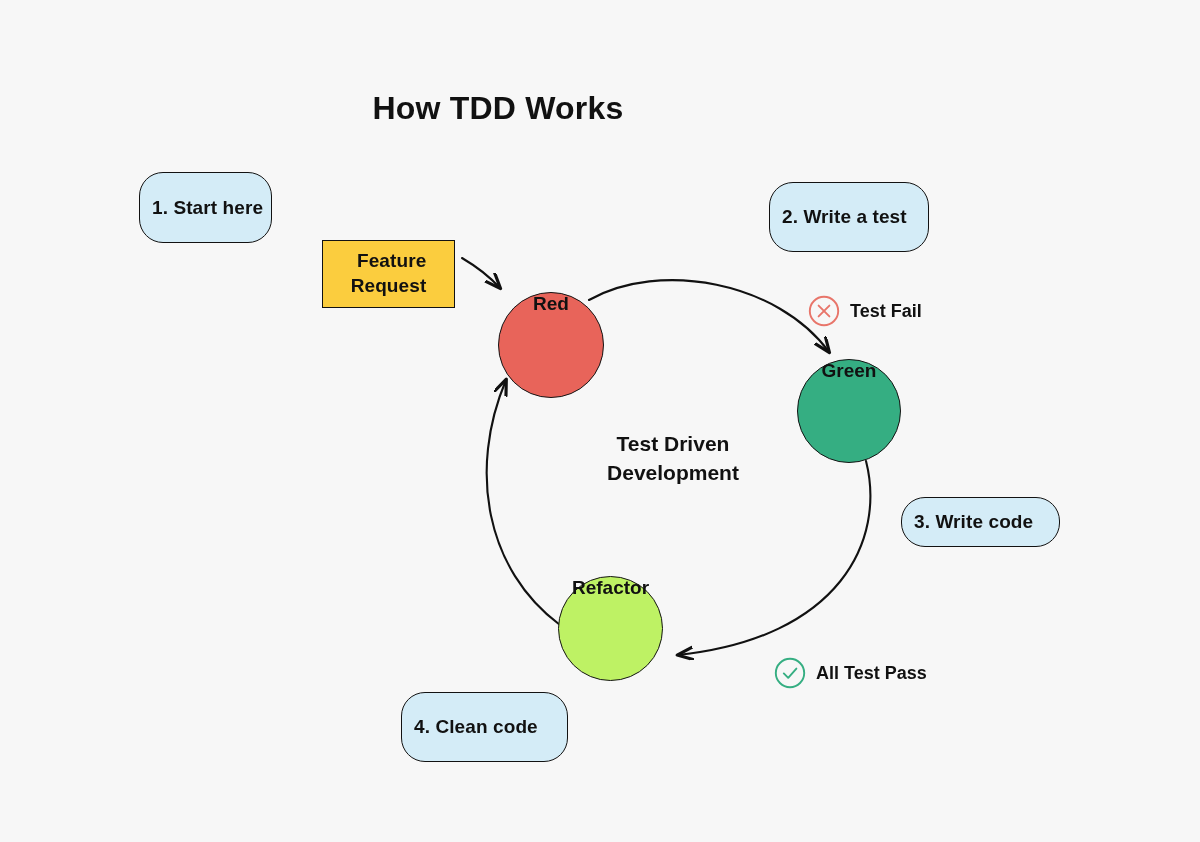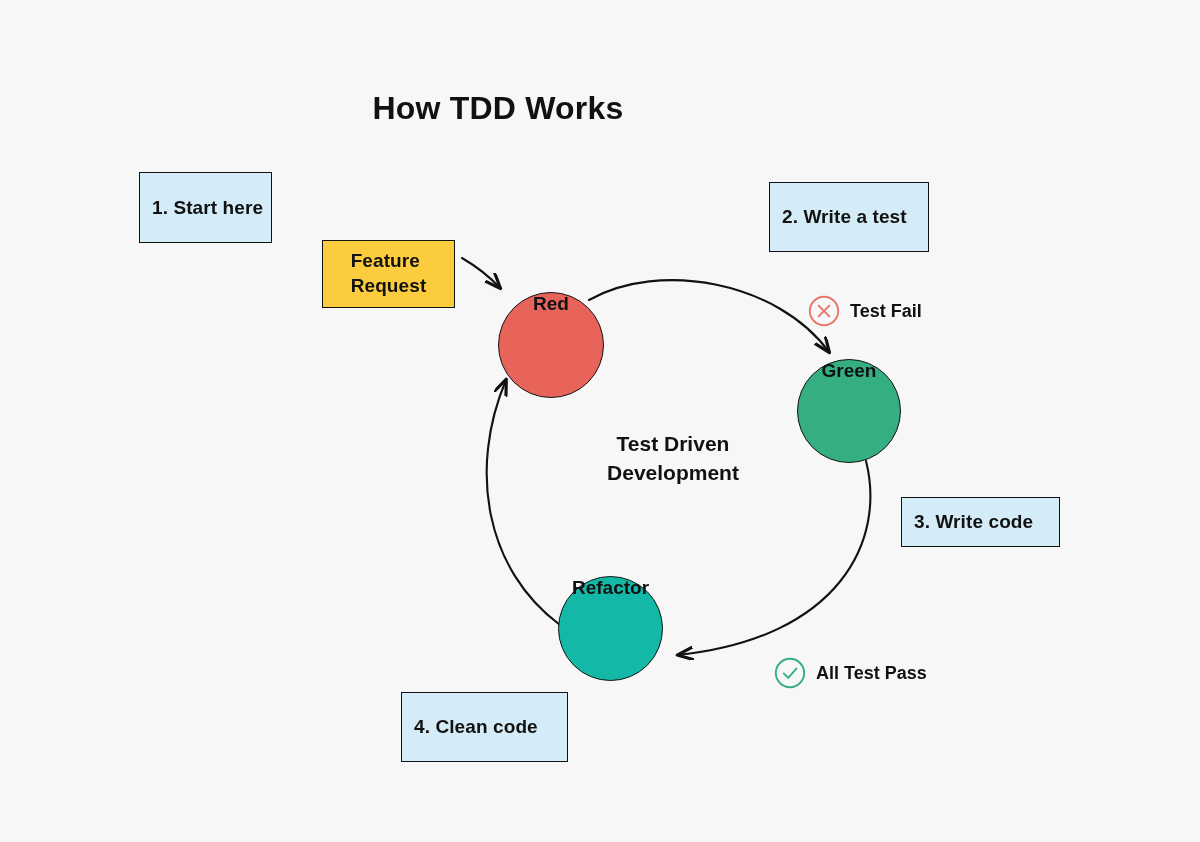--- a/index.html
+++ b/index.html
@@ -50,25 +50,26 @@
     border: 1.6px solid #121212;
     display: flex;
     align-items: center;
     font-size: 19px;
     font-weight: bold;
     color: #111111;
     letter-spacing: 0.1px;
   }
   .note-box.blue {
     background: #d4ecf7;
+    border-radius: 24px;
   }
   .note-box.yellow {
     background: #fbcd3e;
     justify-content: center;
-    text-align: left;
+    text-align: right;
     line-height: 1.3;
     padding: 0 8px;
   }
   .note-box .note-text {
     padding-left: 12px;
   }
   .note-box.yellow .note-text {
     padding-left: 0;
   }
 
@@ -98,21 +99,21 @@
     background: #e8645a;
   }
   #node-green {
     left: 797px; top: 359px;
     width: 104px; height: 104px;
     background: #35ae82;
   }
   #node-refactor {
     left: 558px; top: 576px;
     width: 105px; height: 105px;
-    background: #14b8a6;
+    background: #bef264;
   }
 
   
   .center-label {
     position: absolute;
     left: 548px;
     top: 430px;
     width: 250px;
     text-align: center;
     font-size: 21px;

